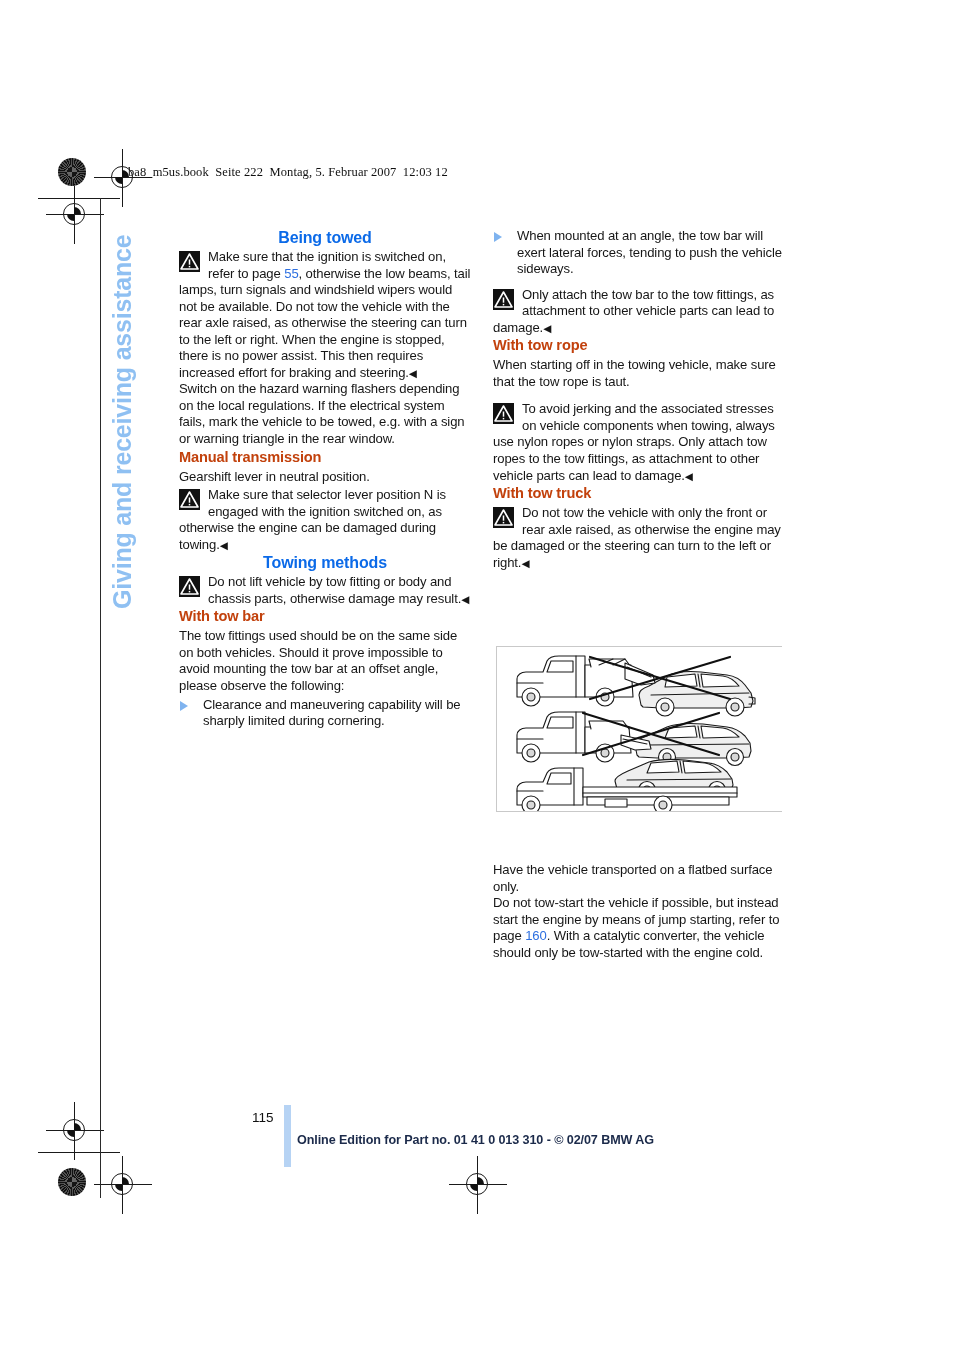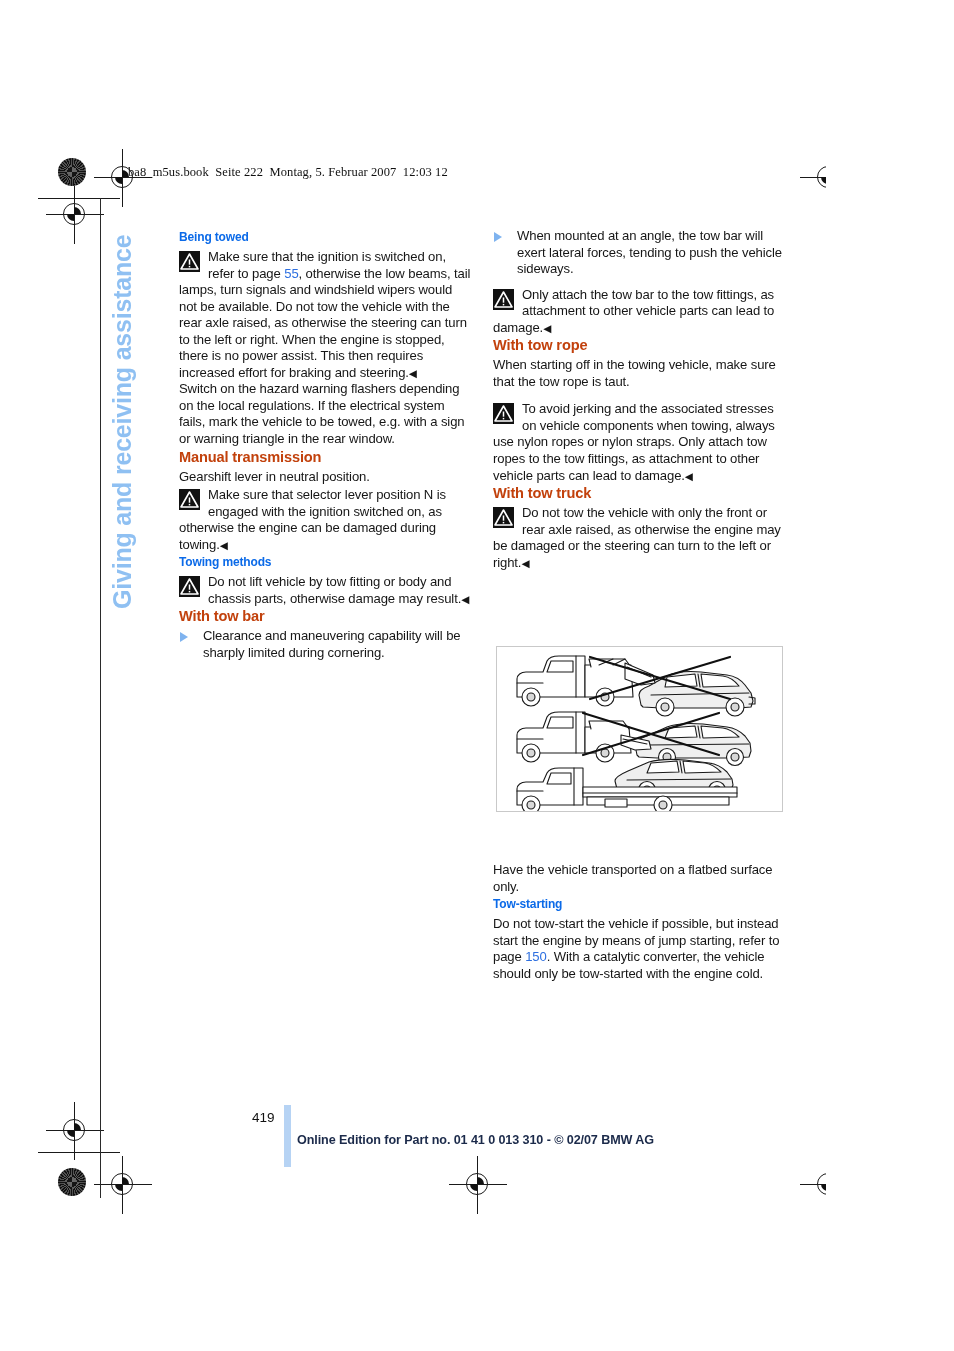--- a/index.html
+++ b/index.html
@@ -10,21 +10,20 @@
   body {
     font-family: "Liberation Sans", sans-serif;
     -webkit-font-smoothing: antialiased;
   }
   #page {
     position: relative;
     width: 782px;
     height: 1351px;
     overflow: hidden;
     background: #ffffff;
-    padding-left: 44px;
   }
 
   
   .reg-cross {
     position: absolute;
     width: 46px;
     height: 46px;
   }
   .reg-cross .ring {
     position: absolute;
@@ -108,25 +107,26 @@
     width: 292px;
     font-size: 13.1px;
     line-height: 16.55px;
     color: #161616;
   }
   .col-left  { left: 179px; }
   .col-right { left: 493px; }
 
   h2.head-main {
     margin: 0 0 2px 0;
-    font-size: 12px;
+    font-size: 16px;
     font-weight: bold;
     color: #0b6ae8;
     line-height: 19px;
     letter-spacing: -0.15px;
+    text-align: center;
   }
   h3.head-sub {
     margin: 0 0 2px 0;
     font-size: 14.6px;
     font-weight: bold;
     color: #c2410c;
     line-height: 19px;
     letter-spacing: -0.15px;
   }
   .sp-before { margin-top: 17px; }
@@ -352,20 +352,21 @@
           <rect x="9.75" y="14.9" width="1.5" height="1.5" fill="#ffffff"></rect>
         </svg>
       </span>
       <span>Do not lift vehicle by tow fitting or body and chassis parts, otherwise damage may result.</span><span class="endmark">◀</span>
     </div>
 
 
     <h3 class="head-sub sp-before">With tow bar</h3>
 
 
+    <p class="para">The tow fittings used should be on the same side on both vehicles. Should it prove impossible to avoid mounting the tow bar at an offset angle, please observe the following:</p>
 
     <ul class="bullets">
       <li>
         <span class="tri"></span>
         <span>Clearance and maneuvering capability will be sharply limited during cornering.</span>
       </li>
     </ul>
   </div>
 
   <div class="col col-right">
@@ -530,21 +531,20 @@
           </g>
         </g>
       </g>
     </svg>
     <div class="fig-id"></div>
   </div>
 
   <div class="col col-right" style="top:862px;">
     <p class="para">Have the vehicle transported on a flatbed surface only.</p>
 
-    <h2 class="head-main sp-before">Tow-starting</h2>
-    <p class="para"><span>Do not tow-start the vehicle if possible, but instead start the engine by means of jump starting, refer to page </span><span class="pageref">150</span><span>. With a catalytic converter, the vehicle should only be tow-started with the engine cold.</span></p>
-  </div>
-
-  <div class="folio">419</div>
+    <p class="para"><span>Do not tow-start the vehicle if possible, but instead start the engine by means of jump starting, refer to page </span><span class="pageref">160</span><span>. With a catalytic converter, the vehicle should only be tow-started with the engine cold.</span></p>
+  </div>
+
+  <div class="folio">115</div>
   <div class="folio-bar"></div>
   <div class="footer-text">Online Edition for Part no. 01 41 0 013 310 - © 02/07 BMW AG</div>
 
 </div>
 
 </body></html>

